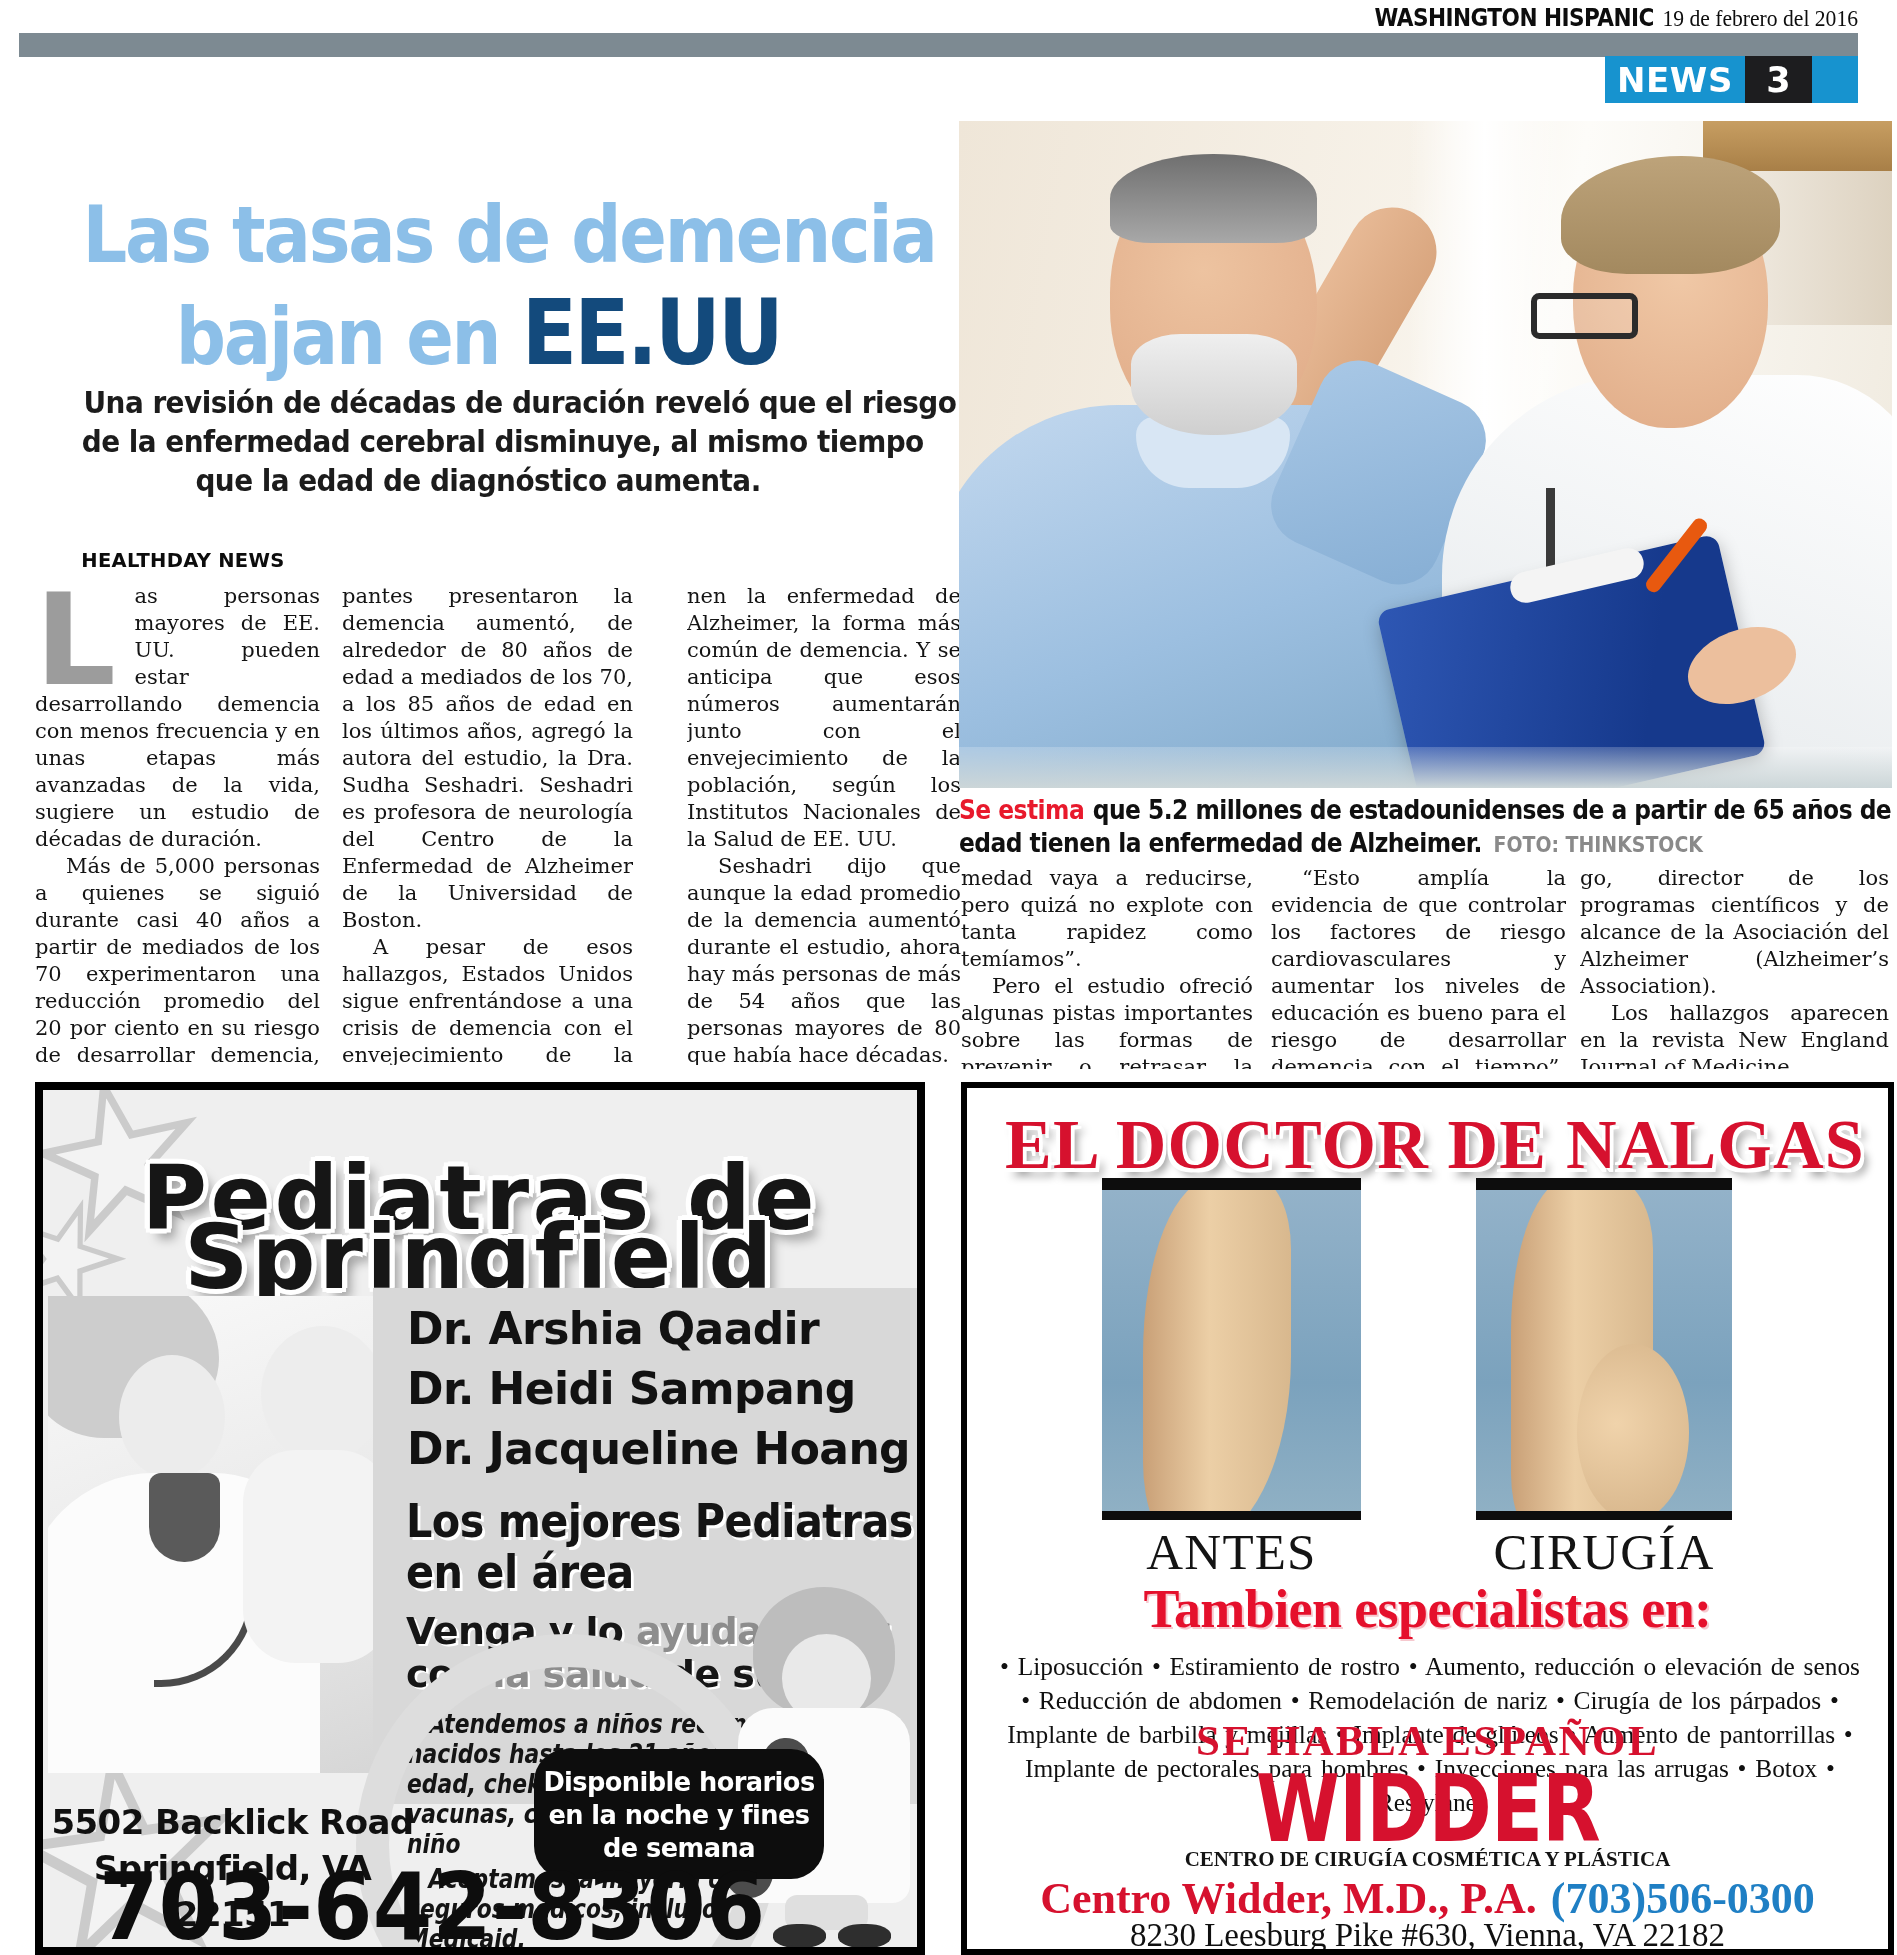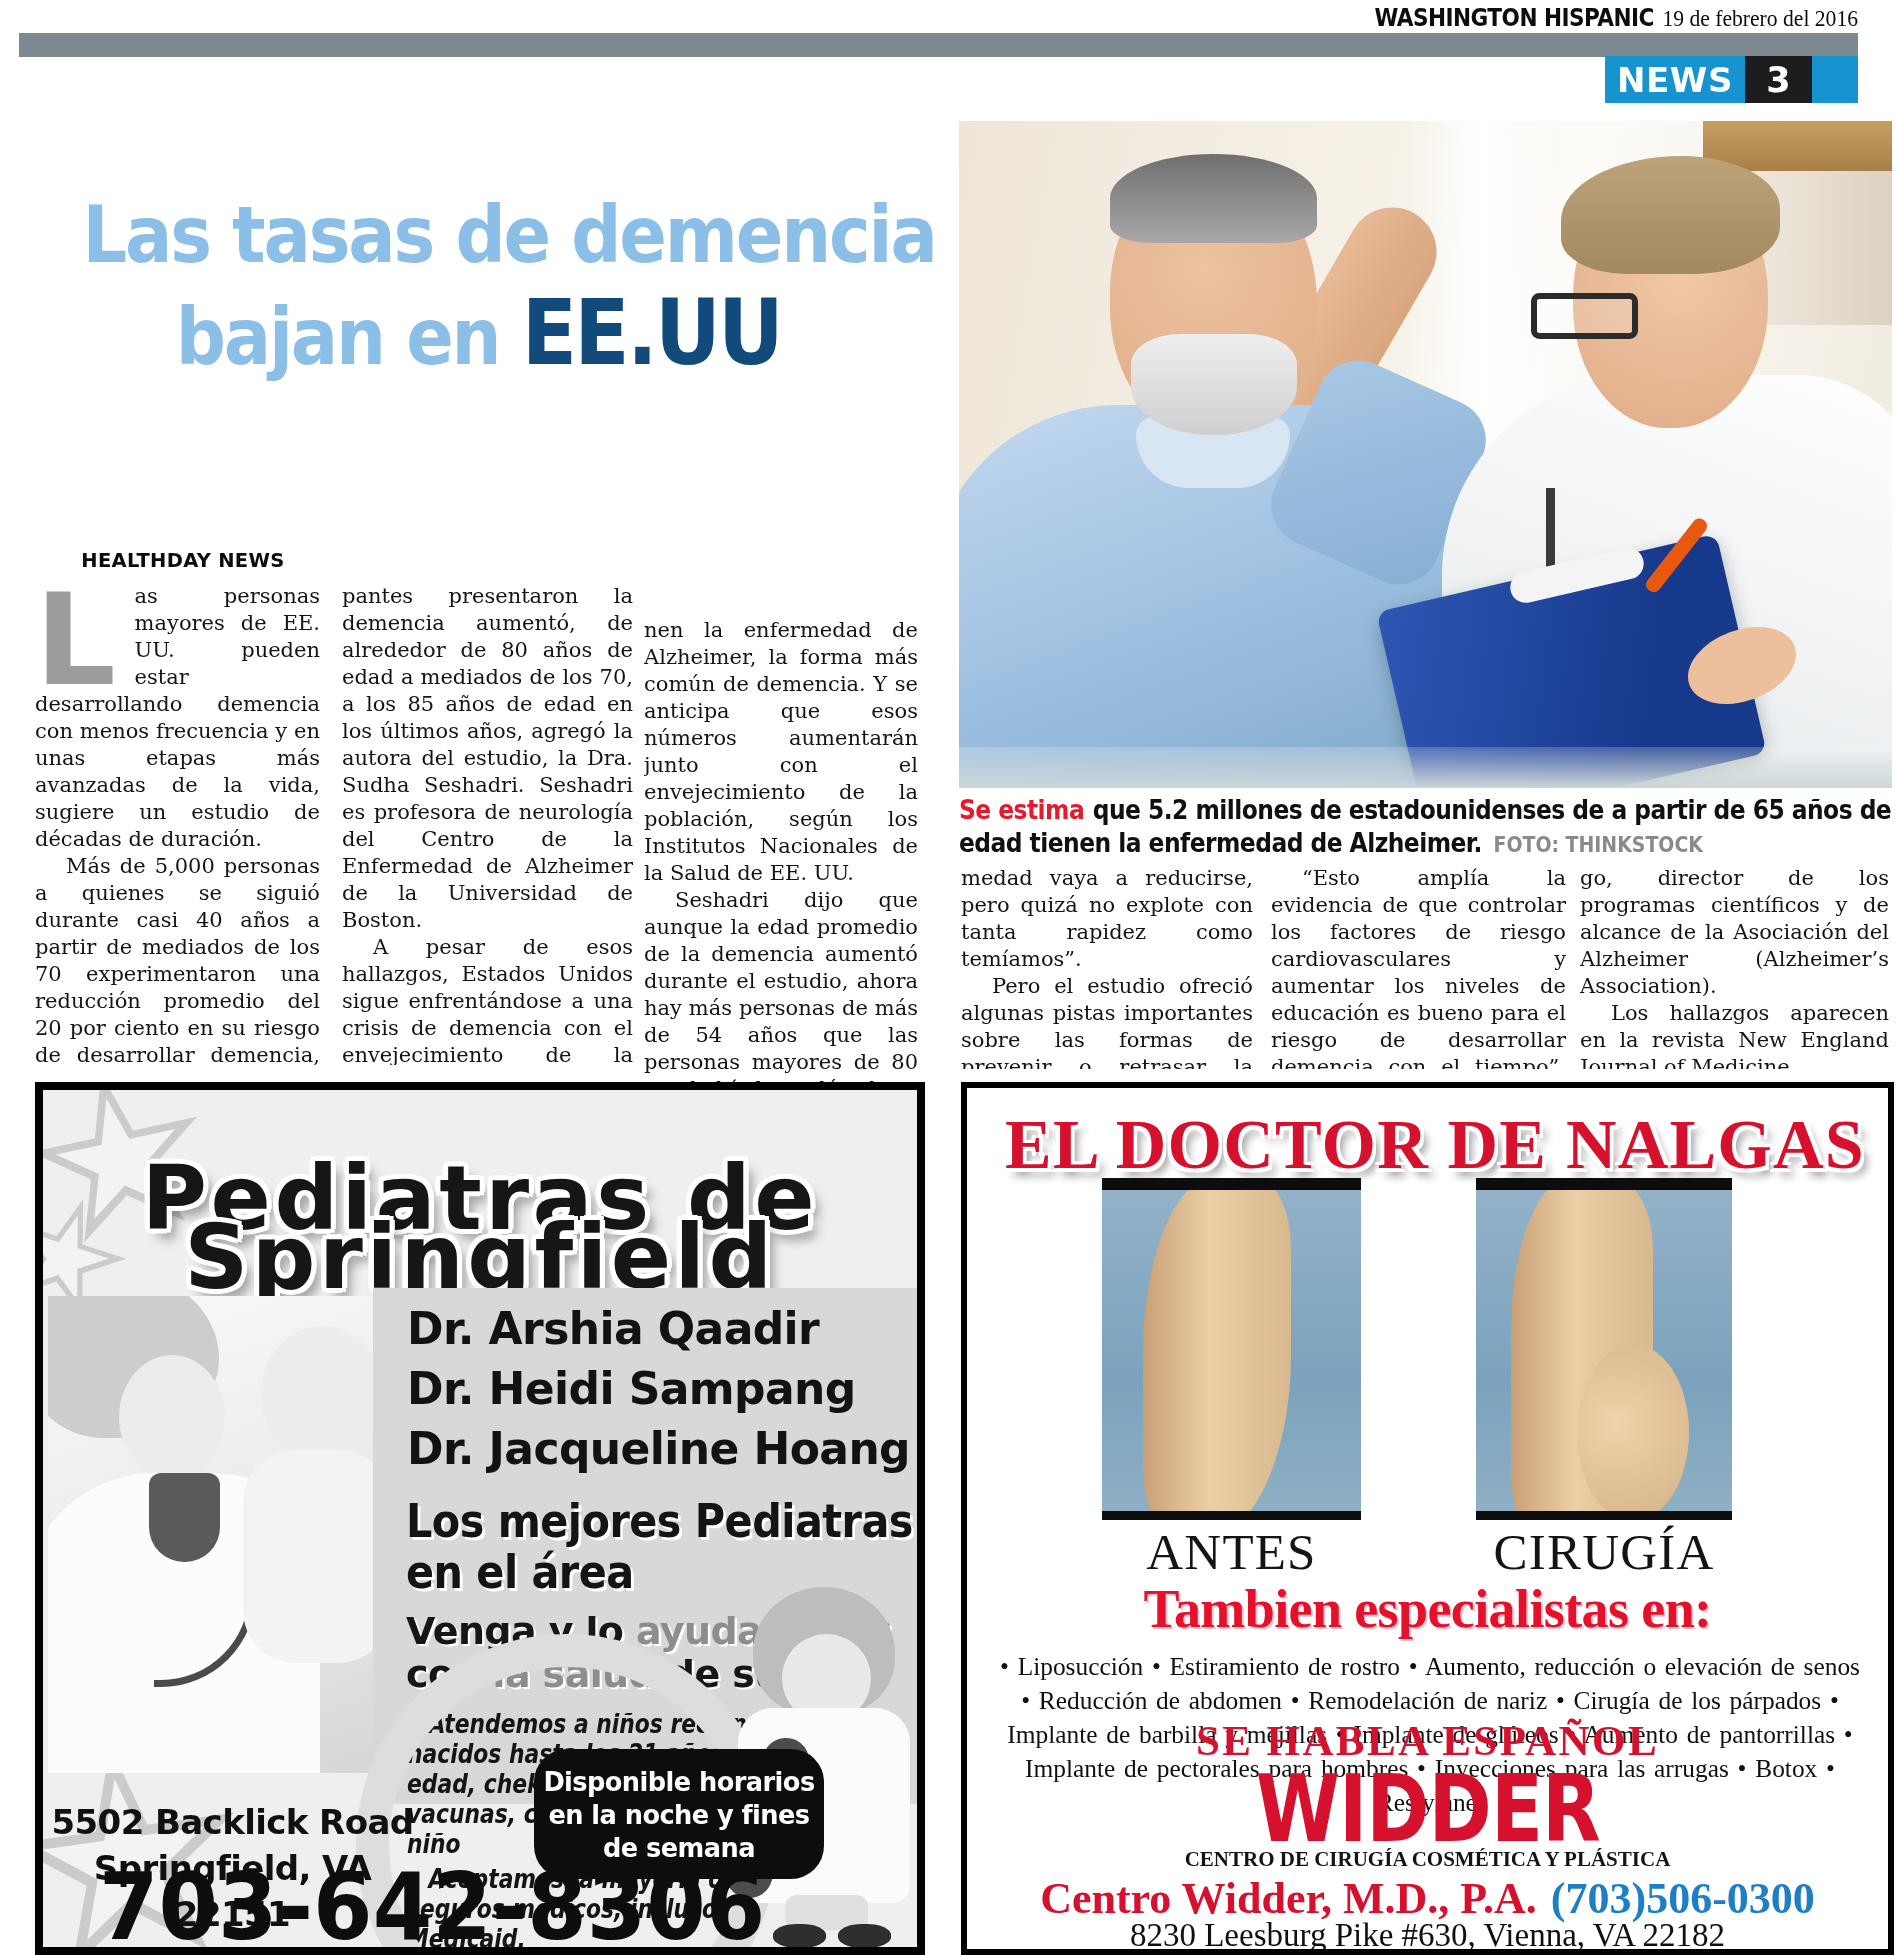--- a/index.html
+++ b/index.html
@@ -35,21 +35,21 @@
 
   
   .col{font-family:"DejaVu Serif",serif;font-size:21px;line-height:27px;text-align:justify;
        color:#141414;overflow:hidden;}
   .col p{margin:0;}
   .col p.ind{text-indent:31px;}
   .dropcap{float:left;width:89px;height:99px;margin:4.7px 10.6px 0 0;overflow:hidden;
            font:bold 127px/0.82 "DejaVu Sans",sans-serif;color:#9c9c9c;}
   .c1{left:35px;top:583px;width:285px;height:482px;}
   .c2{left:342px;top:583px;width:291px;height:482px;}
-  .c3{left:644px;top:583px;width:274px;height:482px;margin-top:34px;}
+  .c3{left:687px;top:583px;width:274px;height:482px;}
   .c4{left:961px;top:865px;width:292px;height:204px;}
   .c5{left:1271px;top:865px;width:295px;height:204px;}
   .c6{left:1580px;top:865px;width:309px;height:204px;}
 
   
   .photo{left:959px;top:121px;width:933px;height:667px;overflow:hidden;
          background:linear-gradient(100deg,#efe6d8 0%,#f7f2e9 45%,#fdfcf9 60%,#efe9dd 100%);}
   .shelf{right:0;top:0;width:189px;height:50px;background:linear-gradient(#c79e62,#a87f47);}
   .shelf2{right:0;top:50px;width:148px;height:154px;background:linear-gradient(90deg,#efe9df,#ddd2c0);}
   .windowlight{left:449px;top:0;width:154px;height:532px;background:linear-gradient(90deg,rgba(255,255,255,0),#ffffff 50%,rgba(255,255,255,0));}
@@ -176,20 +176,25 @@
   <div class="abs salud-tab">
     <div class="salud-blue">NEWS</div>
     <div class="salud-num">3</div>
     <div class="salud-tail"></div>
   </div>
 
   <div class="abs hl">
     <div><span class="condense">Las tasas de demencia</span></div>
     <div><span class="condense"><span>bajan en </span><span class="dark">EE.UU</span></span></div>
   </div>
+  <div class="abs deck">
+    <div><span class="condense">Una revisión de décadas de duración reveló que el riesgo</span></div>
+    <div><span class="condense">de la enfermedad cerebral disminuye, al mismo tiempo</span></div>
+    <div><span class="condense">que la edad de diagnóstico aumenta.</span></div>
+  </div>
   <div class="abs byline">HEALTHDAY NEWS</div>
 
   <div class="abs col c1">
     <p><span class="dropcap">L</span><span>as personas mayores de EE. UU. pueden estar desarrollando demencia con menos frecuencia y en unas etapas más avanzadas de la vida, sugiere un estudio de décadas de duración.</span></p>
     <p class="ind">Más de 5,000 personas a quienes se siguió durante casi 40 años a partir de mediados de los 70 experimentaron una reducción promedio del 20 por ciento en su riesgo de desarrollar demencia, dijeron los investigadores.</p>
 
   </div>
   <div class="abs col c2">
     <p>pantes presentaron la demencia aumentó, de alrededor de 80 años de edad a mediados de los 70, a los 85 años de edad en los últimos años, agregó la autora del estudio, la Dra. Sudha Seshadri. Seshadri es profesora de neurología del Centro de la Enfermedad de Alzheimer de la Universidad de Boston.</p>
     <p class="ind">A pesar de esos hallazgos, Estados Unidos sigue enfrentándose a una crisis de demencia con el envejecimiento de la generación de la postguerra, anotó Seshadri.</p>

